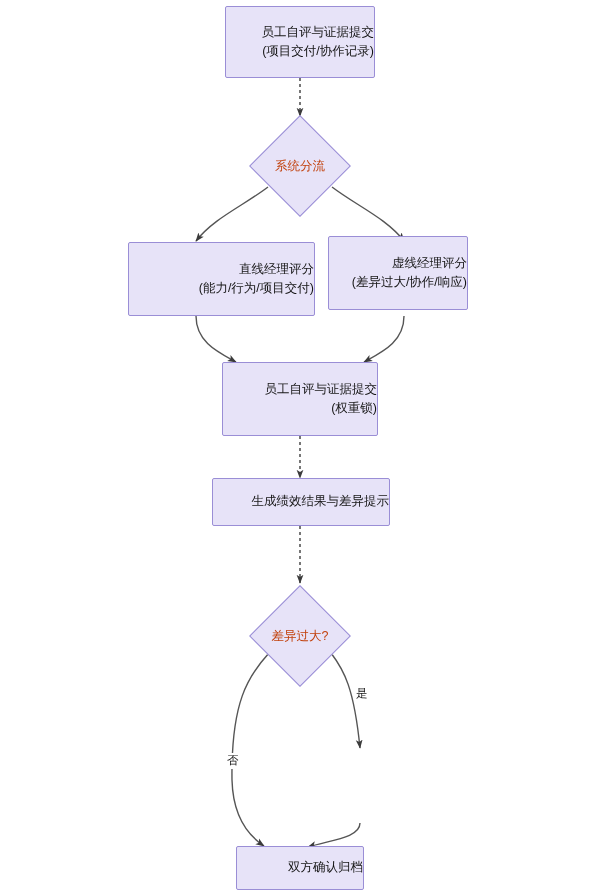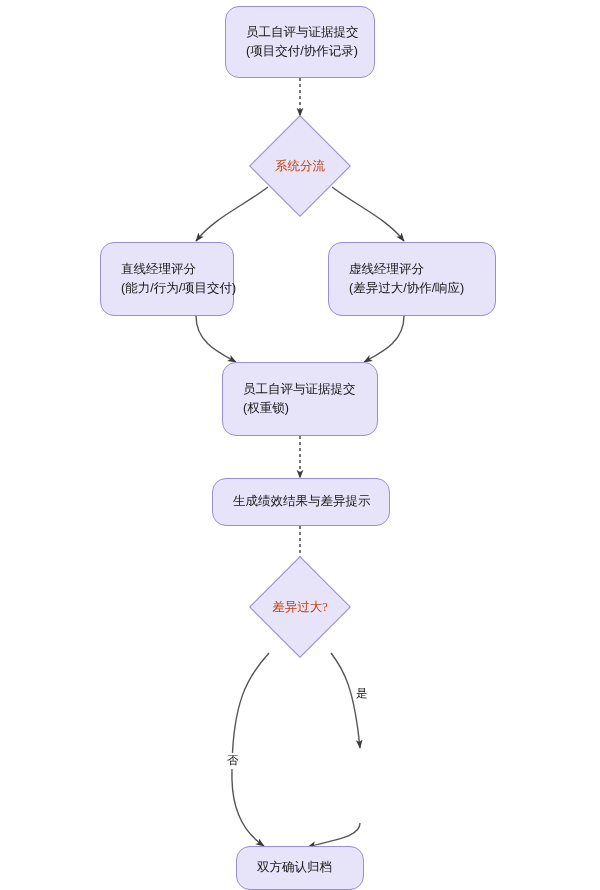--- a/index.html
+++ b/index.html
@@ -24,31 +24,30 @@
     left: 0;
     top: 0;
     width: 600px;
     height: 890px;
   }
   .node {
     position: absolute;
     box-sizing: border-box;
     background: #e7e3f8;
     border: 1px solid #9a8ed6;
-    border-radius: 14px;
+    border-radius: 2px;
     display: flex;
     flex-direction: column;
-    align-items: flex-start;
+    align-items: flex-end;
     justify-content: center;
     color: #151515;
     font-size: 12.5px;
     line-height: 1.55;
     text-align: center;
     z-index: 2;
-    padding-left: 20px;
   }
   .node .ln { display: block; white-space: nowrap; }
   .diamond-wrap {
     position: absolute;
     z-index: 2;
     display: flex;
     align-items: center;
     justify-content: center;
   }
   .diamond-shape {
@@ -114,40 +113,40 @@
   <div class="node" style="left:225px; top:6px; width:150px; height:72px;">
     <span class="ln">员工自评与证据提交</span>
     <span class="ln">(项目交付/协作记录)</span>
   </div>
 
   <div class="diamond-wrap" style="left:250px; top:116px; width:100px; height:100px;">
     <div class="diamond-shape" style="width:70px; height:70px;"></div>
     <div class="diamond-label">系统分流</div>
   </div>
 
-  <div class="node" style="left:100px; top:242px; width:134px; height:74px;">
+  <div class="node" style="left:128px; top:242px; width:187px; height:74px;">
     <span class="ln">直线经理评分</span>
     <span class="ln">(能力/行为/项目交付)</span>
   </div>
 
-  <div class="node" style="left:328px; top:242px; width:168px; height:74px;">
+  <div class="node" style="left:328px; top:236px; width:140px; height:74px;">
     <span class="ln">虚线经理评分</span>
     <span class="ln">(差异过大/协作/响应)</span>
   </div>
 
   <div class="node" style="left:222px; top:362px; width:156px; height:74px;">
     <span class="ln">员工自评与证据提交</span>
     <span class="ln">(权重锁)</span>
   </div>
 
   <div class="node" style="left:212px; top:478px; width:178px; height:48px;">
     <span class="ln">生成绩效结果与差异提示</span>
   </div>
 
-  <div class="diamond-wrap" style="left:250px; top:557px; width:100px; height:100px;font-family:Liberation Serif, serif;">
+  <div class="diamond-wrap" style="left:250px; top:586px; width:100px; height:100px;">
     <div class="diamond-shape" style="width:70px; height:70px;"></div>
     <div class="diamond-label">差异过大?</div>
   </div>
 
 
   <div class="node" style="left:236px; top:846px; width:128px; height:44px;">
     <span class="ln">双方确认归档</span>
   </div>
 
   <div class="edge-label" style="left:355px; top:686px;">是</div>

